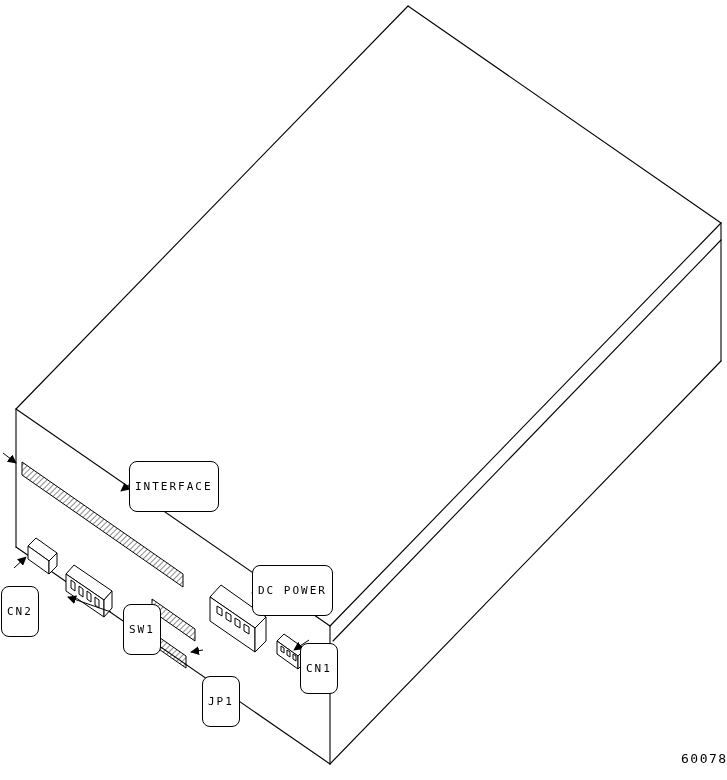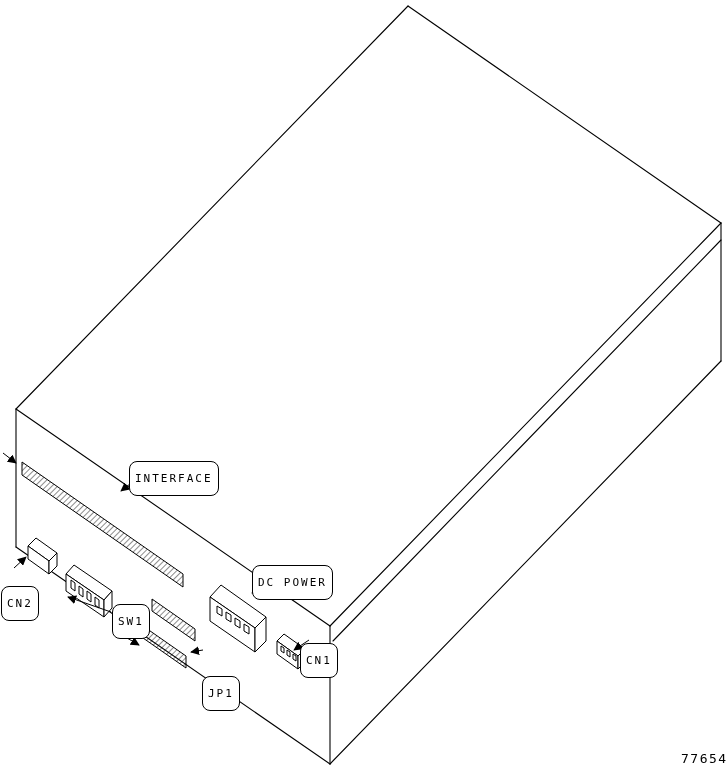--- a/index.html
+++ b/index.html
@@ -10,21 +10,21 @@
     font-family:"DejaVu Sans Mono", monospace;
     overflow:hidden;
   }
   .page svg{position:absolute;left:0;top:0;}
   .lbl{
     position:absolute;
     border:1.4px solid #000;
     border-radius:8px;
     background:#fff;
     color:#000;
-    padding:10px 5px;
+    padding:18px 5px;
     font-size:11px;
     line-height:13px;
     letter-spacing:2px;
     white-space:nowrap;
   }
   .fignum{
     position:absolute;
     left:681px;top:751px;
     color:#000;
     font-size:13px;
@@ -111,19 +111,19 @@
       <line x1="127" y1="638" x2="139" y2="645" marker-end="url(#arrow)"></line>
       <line x1="203" y1="650" x2="191" y2="652" marker-end="url(#arrow)"></line>
       <line x1="276" y1="583" x2="252" y2="593" marker-end="url(#arrow)"></line>
       <line x1="309" y1="640" x2="294" y2="650" marker-end="url(#arrow)"></line>
     </g>
   </svg>
 
   <div class="lbl" style="left:129px;top:461px">INTERFACE</div>
   <div class="lbl" style="left:252px;top:565px">DC POWER</div>
   <div class="lbl" style="left:1px;top:586px">CN2</div>
-  <div class="lbl" style="left:112px;top:604px">SW1</div>
+  <div class="lbl" style="left:123px;top:604px">SW1</div>
   <div class="lbl" style="left:202px;top:676px">JP1</div>
   <div class="lbl" style="left:300px;top:643px">CN1</div>
 
-  <div class="fignum">77654</div>
+  <div class="fignum">60078</div>
 
 </div>
 
 </body></html>

